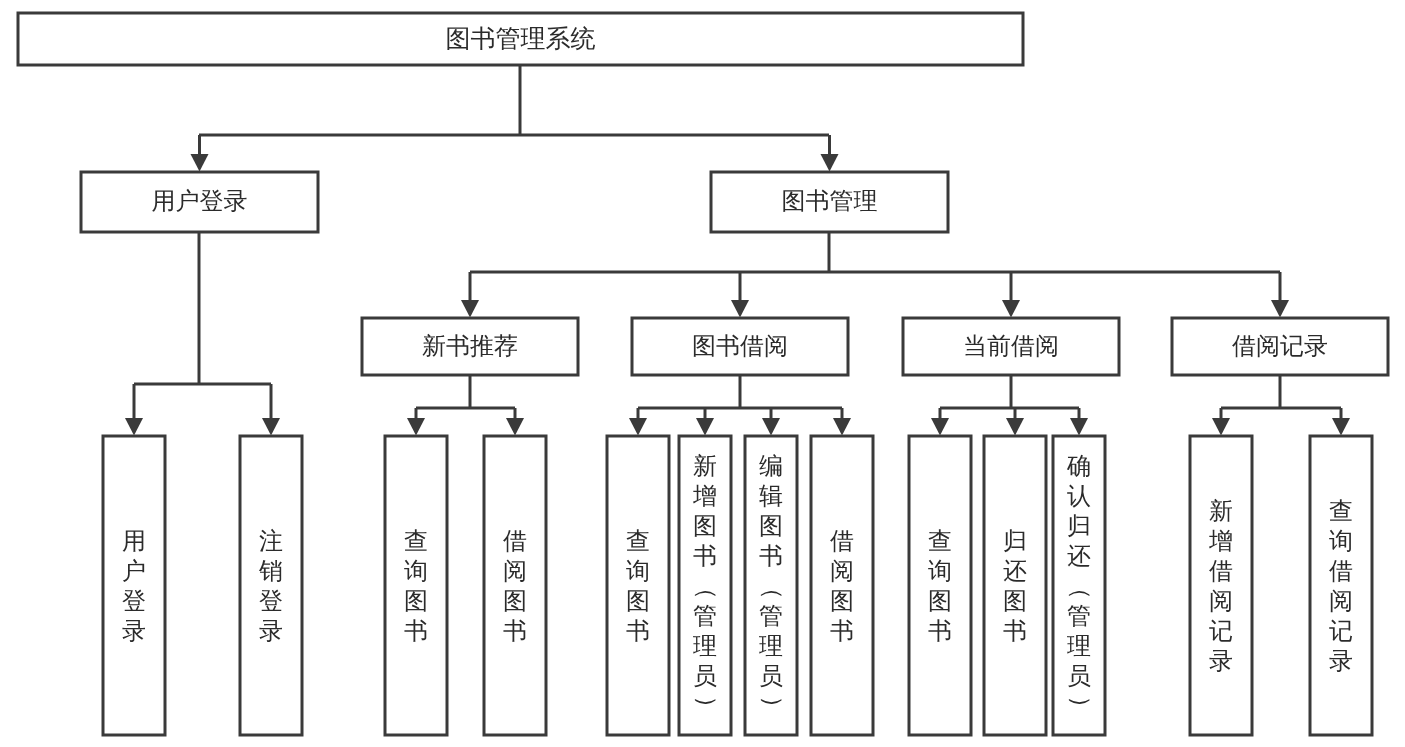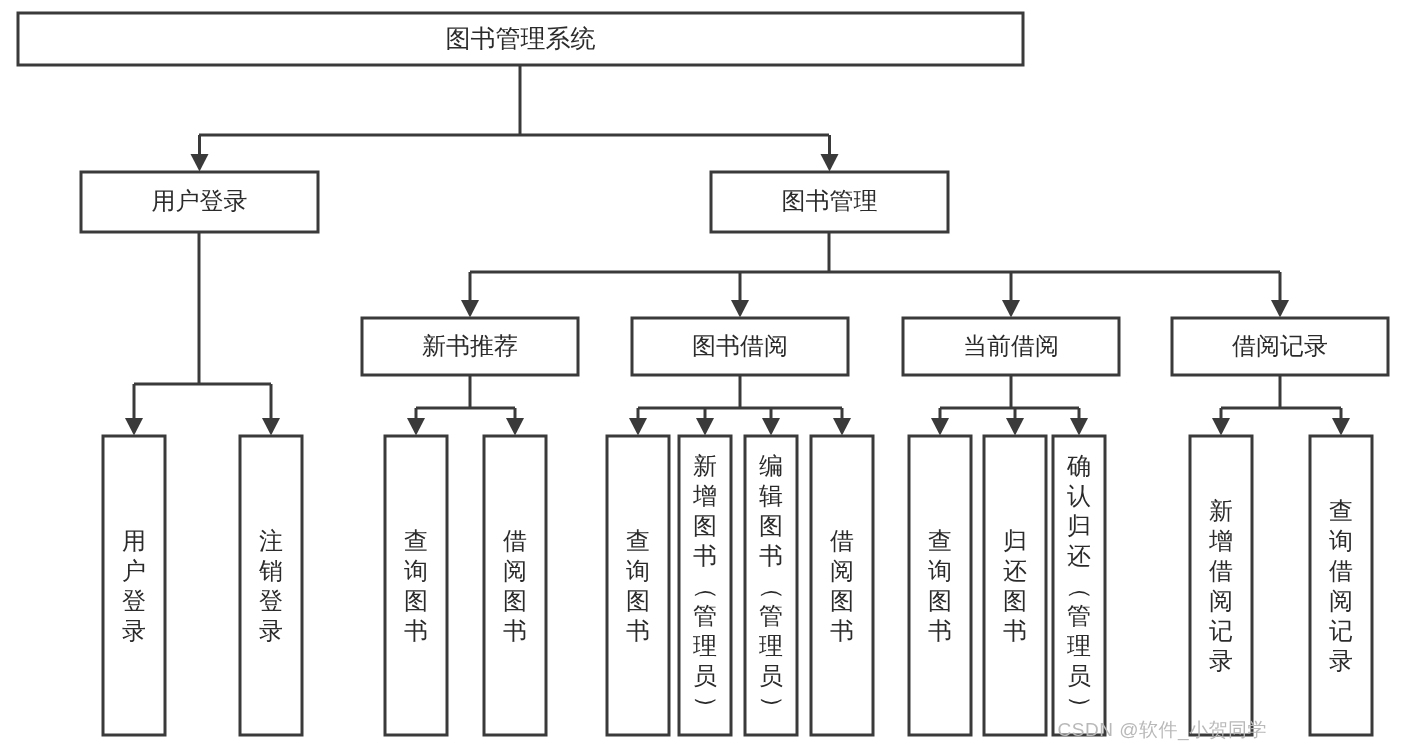--- a/index.html
+++ b/index.html
@@ -260,14 +260,13 @@
           <rect class="node-box" x="1310" y="436" width="62" height="299"></rect>
           <text class="leaf-label" x="1341" y="512.5" dominant-baseline="middle">查</text>
           <text class="leaf-label" x="1341" y="542.5" dominant-baseline="middle">询</text>
           <text class="leaf-label" x="1341" y="572.5" dominant-baseline="middle">借</text>
           <text class="leaf-label" x="1341" y="602.5" dominant-baseline="middle">阅</text>
           <text class="leaf-label" x="1341" y="632.5" dominant-baseline="middle">记</text>
           <text class="leaf-label" x="1341" y="662.5" dominant-baseline="middle">录</text>
         </g>
       </g>
     </svg>
-  <div class="watermark">CSDN @软件_小贺同学</div>
 </div>
 
 </body></html>

